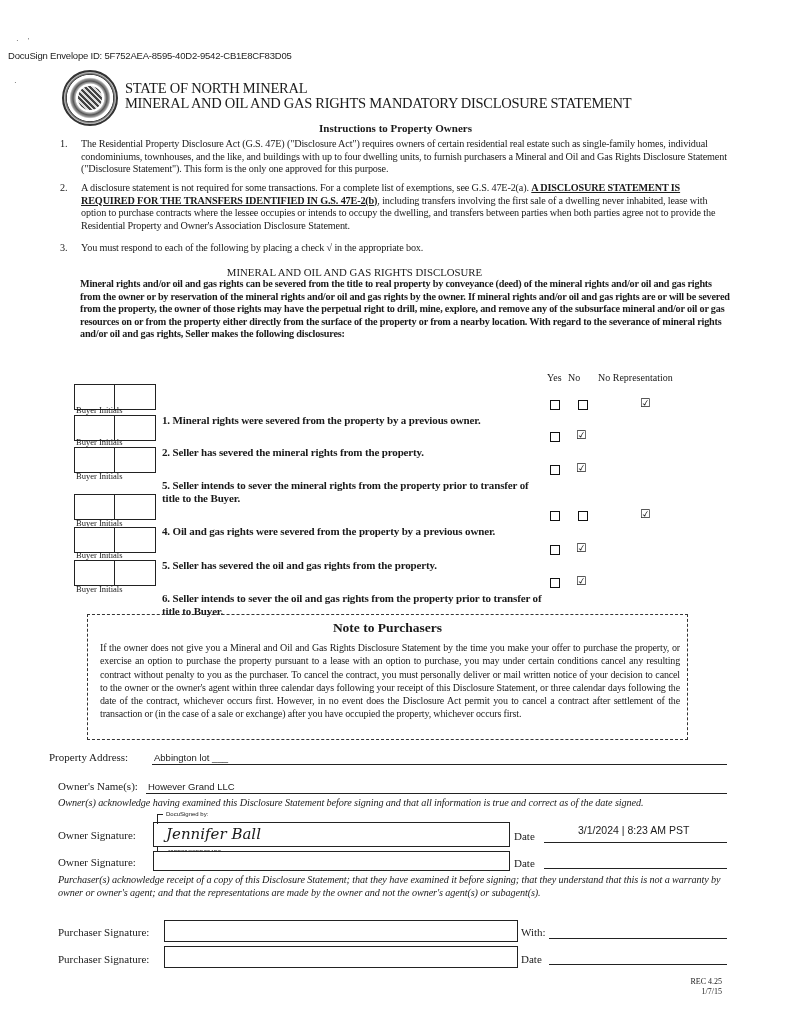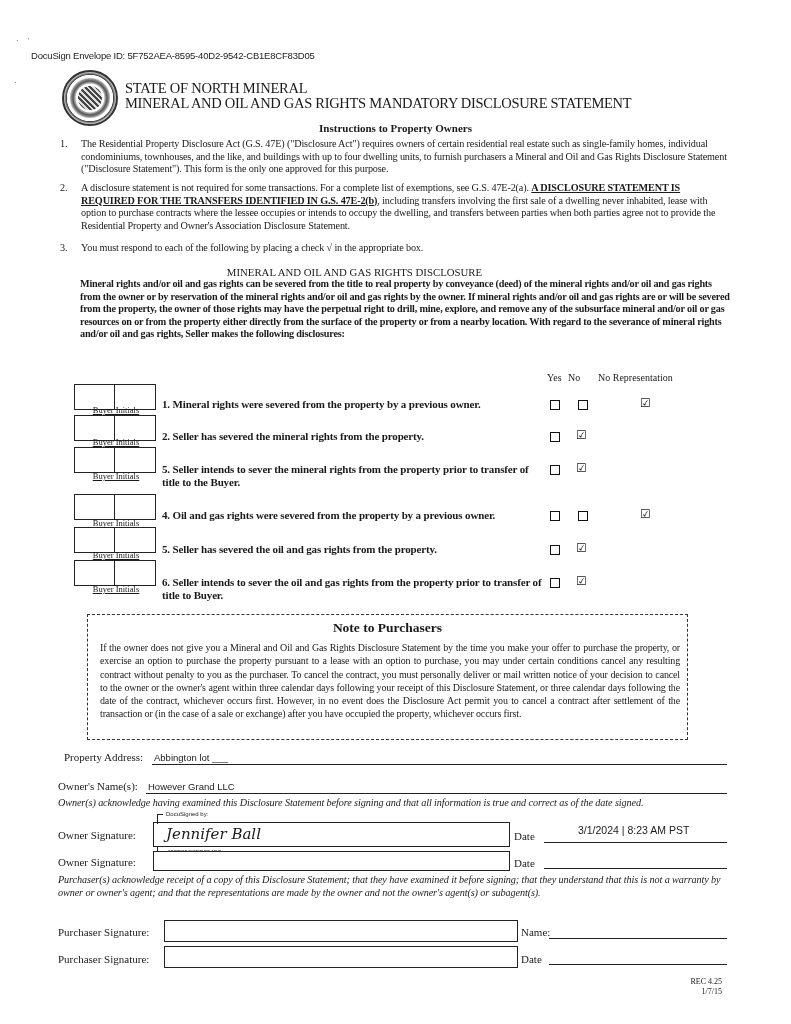--- a/index.html
+++ b/index.html
@@ -1,35 +1,35 @@
 <!DOCTYPE html>
 <html><head>
 <meta charset="utf-8">
 <style>
   * { box-sizing: border-box; margin: 0; padding: 0; }
   html, body { width: 791px; height: 1024px; background: #fff; overflow: hidden; }
   body { position: relative; font-family: "Liberation Serif", serif; color: #1a1a1a; }
   .abs { position: absolute; }
-  .envelope { left: 31px; top: 50px; font-family: "Liberation Sans", sans-serif; font-size: 9.5px; letter-spacing: -0.2px; color: #222; }
+  .envelope { left: 8px; top: 50px; font-family: "Liberation Sans", sans-serif; font-size: 9.5px; letter-spacing: -0.2px; color: #222; }
   .stray { font-family: "Liberation Sans", sans-serif; font-size: 8px; color: #666; }
   .seal { left: 62px; top: 70px; width: 56px; height: 56px; border-radius: 50%; border: 2px solid #333; background: radial-gradient(circle, #fff 0 38%, #bbb 40%, #555 46%, #999 52%, #fff 56%, #fff 62%, #444 64%, #ccc 70%, #333 76%); }
   .seal-inner { position:absolute; left:14px; top:14px; width:24px; height:24px; border-radius:50%; background: repeating-linear-gradient(45deg,#444 0 2px,#ddd 2px 4px); }
   .hdr1 { left: 125px; top: 80px; font-size: 14.5px; letter-spacing: -0.2px; }
   .hdr2 { left: 125px; top: 95px; font-size: 14.5px; letter-spacing: -0.3px; }
   .instr-title { left: 0; width: 791px; top: 122px; text-align: center; font-size: 11px; font-weight: bold; }
   .para { font-size: 10.2px; line-height: 12.5px; letter-spacing: -0.15px; }
   .num { position: absolute; font-size: 10.2px; }
   .u { text-decoration: underline; font-weight: bold; }
   .sec-title { left: 0; width: 709px; top: 266px; text-align: center; font-size: 10.8px; }
   .bold-para { left: 80px; top: 278px; width: 650px; font-size: 10.2px; line-height: 12.6px; font-weight: bold; letter-spacing: -0.2px; }
   .col-hdr { top: 372px; font-size: 10px; }
   .initials { position: absolute; left: 74px; width: 82px; height: 26px; border: 1.5px solid #222; }
   .initials::after { content: ""; position: absolute; left: 39px; top: 0; height: 100%; border-left: 1.5px solid #222; }
-  .init-lbl { position: absolute; left: 76px; width: 80px; text-align: center; font-size: 8.5px; text-decoration: underline; }
-  .q { position: absolute; left: 162px; width: 380px; font-size: 11px; line-height: 13px; font-weight: bold; letter-spacing: -0.15px; }
+  .init-lbl { position: absolute; left: 76px; width: 80px; font-size: 8.5px; }
+  .q { position: absolute; left: 162px; width: 380px; font-size: 11px; line-height: 13px; font-weight: bold; letter-spacing: -0.15px; margin-top: 16px; }
   .cb { position: absolute; width: 10px; height: 10px; border: 1.5px solid #111; font-size: 9px; line-height: 7px; text-align: center; font-family: "DejaVu Sans", sans-serif; }
   .note-box { left: 87px; top: 614px; width: 601px; height: 126px; border: 1px dashed #333; }
   .note-title { left: 87px; width: 601px; top: 620px; text-align: center; font-size: 13.5px; font-weight: bold; }
   .note-text { left: 100px; top: 641px; width: 580px; font-size: 10px; line-height: 13.3px; letter-spacing: -0.15px; text-align: justify; }
   .field-lbl { font-size: 11px; }
   .field-val { font-family: "Liberation Sans", sans-serif; font-size: 9.5px; }
   .line { position: absolute; border-bottom: 1.2px solid #222; }
   .ital { font-style: italic; font-size: 10.2px; line-height: 12.5px; letter-spacing: -0.1px; }
   .sigbox { position: absolute; border: 1.5px solid #222; background: #fff; }
   .ds-bracket { position: absolute; border-left: 1.2px solid #222; }
@@ -105,21 +105,21 @@
 <div class="initials" style="top:560px;"></div>
 <div class="init-lbl" style="top:584px;">Buyer Initials</div>
 <div class="q" style="top:576px;">6. Seller intends to sever the oil and gas rights from the property prior to transfer of title to Buyer.</div>
 <div class="cb" style="left:550px;top:578px;"></div>
 <div class="cb" style="left:576px;top:576px;border:none;font-size:12px;line-height:10px;">☑</div>
 
 <div class="abs note-box"></div>
 <div class="abs note-title">Note to Purchasers</div>
 <div class="abs note-text">If the owner does not give you a Mineral and Oil and Gas Rights Disclosure Statement by the time you make your offer to purchase the property, or exercise an option to purchase the property pursuant to a lease with an option to purchase, you may under certain conditions cancel any resulting contract without penalty to you as the purchaser. To cancel the contract, you must personally deliver or mail written notice of your decision to cancel to the owner or the owner's agent within three calendar days following your receipt of this Disclosure Statement, or three calendar days following the date of the contract, whichever occurs first. However, in no event does the Disclosure Act permit you to cancel a contract after settlement of the transaction or (in the case of a sale or exchange) after you have occupied the property, whichever occurs first.</div>
 
-<div class="abs field-lbl" style="left:64px;top:751px;">Property Address:</div>
+<div class="abs field-lbl" style="left:49px;top:751px;">Property Address:</div>
 <div class="abs field-val" style="left:154px;top:752px;">Abbington lot ___</div>
 <div class="line" style="left:152px;top:764px;width:575px;"></div>
 
 <div class="abs field-lbl" style="left:58px;top:780px;">Owner's Name(s):</div>
 <div class="abs field-val" style="left:148px;top:781px;">However Grand LLC</div>
 <div class="line" style="left:146px;top:793px;width:581px;"></div>
 
 <div class="abs ital" style="left:58px;top:797px;width:672px;">Owner(s) acknowledge having examined this Disclosure Statement before signing and that all information is true and correct as of the date signed.</div>
 
 <div class="abs field-lbl" style="left:58px;top:829px;">Owner Signature:</div>
@@ -135,21 +135,21 @@
 
 <div class="abs field-lbl" style="left:58px;top:856px;">Owner Signature:</div>
 <div class="sigbox" style="left:153px;top:851px;width:357px;height:20px;"></div>
 <div class="abs field-lbl" style="left:514px;top:857px;">Date</div>
 <div class="line" style="left:544px;top:868px;width:183px;"></div>
 
 <div class="abs ital" style="left:58px;top:874px;width:672px;">Purchaser(s) acknowledge receipt of a copy of this Disclosure Statement; that they have examined it before signing; that they understand that this is not a warranty by owner or owner's agent; and that the representations are made by the owner and not the owner's agent(s) or subagent(s).</div>
 
 <div class="abs field-lbl" style="left:58px;top:926px;">Purchaser Signature:</div>
 <div class="sigbox" style="left:164px;top:920px;width:354px;height:22px;"></div>
-<div class="abs field-lbl" style="left:521px;top:926px;">Name:</div>
+<div class="abs field-lbl" style="left:521px;top:926px;">With:</div>
 <div class="line" style="left:549px;top:938px;width:178px;"></div>
 
 <div class="abs field-lbl" style="left:58px;top:953px;">Purchaser Signature:</div>
 <div class="sigbox" style="left:164px;top:946px;width:354px;height:22px;"></div>
 <div class="abs field-lbl" style="left:521px;top:953px;">Date</div>
 <div class="line" style="left:549px;top:964px;width:178px;"></div>
 
 <div class="abs rec" style="left:660px;width:62px;top:977px;">REC 4.25</div>
 <div class="abs rec" style="left:660px;width:62px;top:987px;">1/7/15</div>
 

